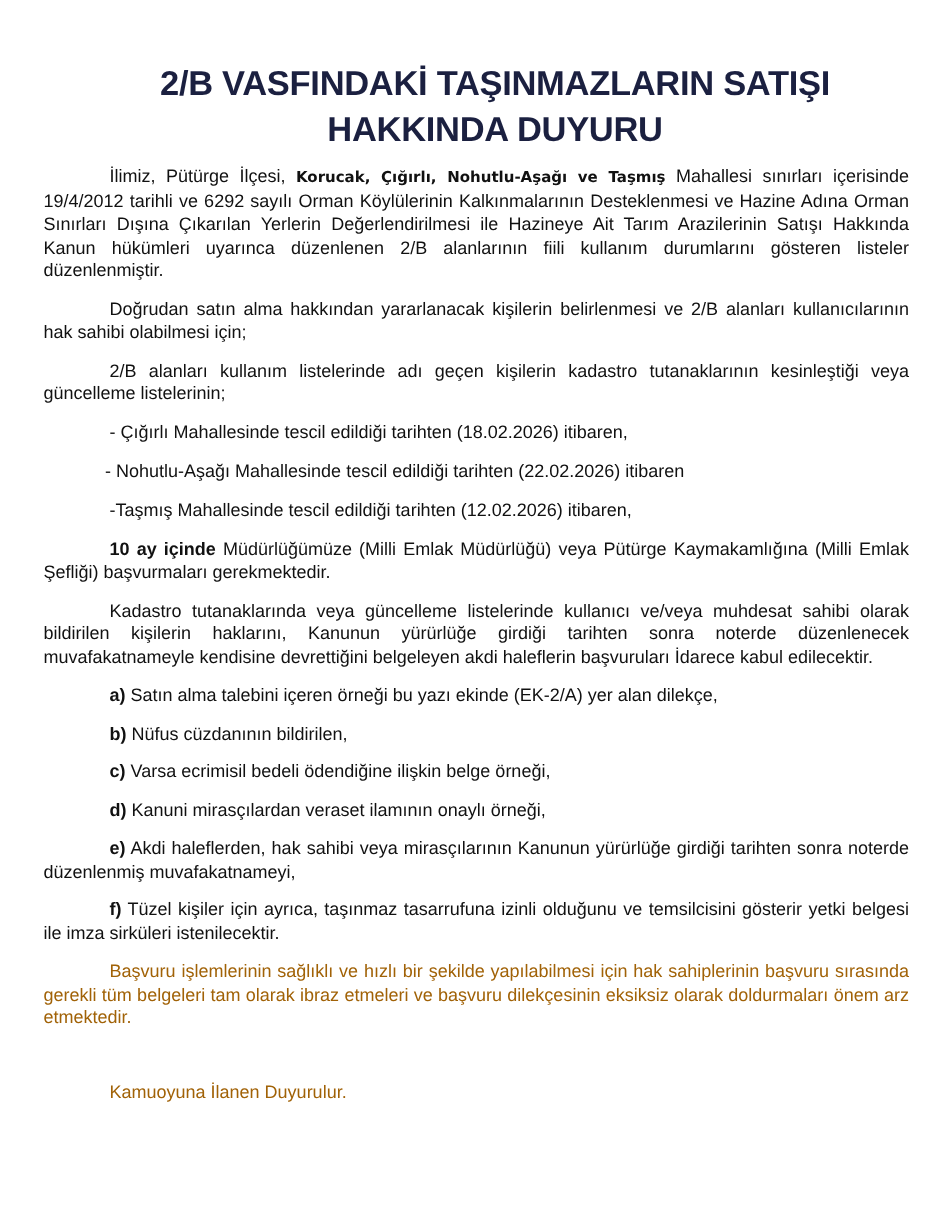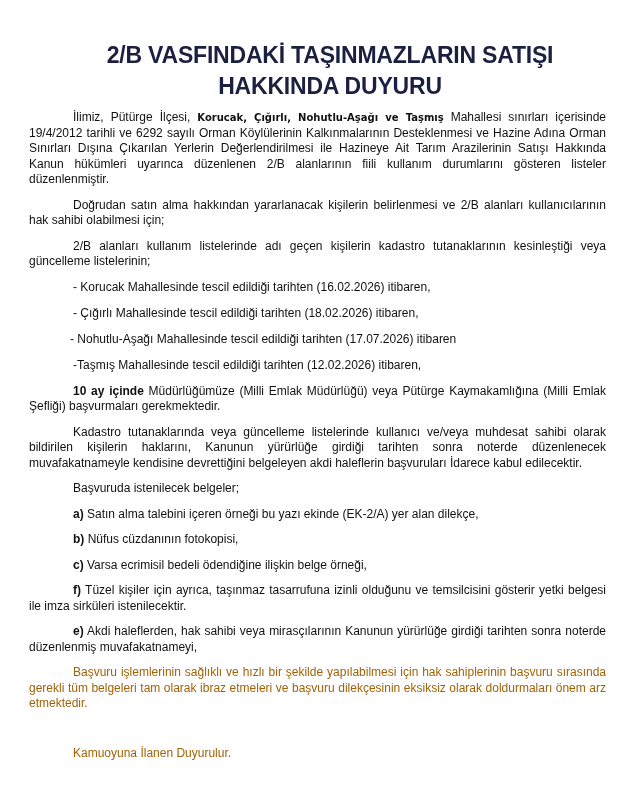--- a/index.html
+++ b/index.html
@@ -37,35 +37,34 @@
   </div>
 
   <div class="body">
     <p class="p"><span>İlimiz, Pütürge İlçesi, </span><span class="bold-villages">Korucak, Çığırlı, Nohutlu-Aşağı ve Taşmış</span><span> Mahallesi sınırları içerisinde 19/4/2012 tarihli ve 6292 sayılı Orman Köylülerinin Kalkınmalarının Desteklenmesi ve Hazine Adına Orman Sınırları Dışına Çıkarılan Yerlerin Değerlendirilmesi ile Hazineye Ait Tarım Arazilerinin Satışı Hakkında Kanun hükümleri uyarınca düzenlenen 2/B alanlarının fiili kullanım durumlarını gösteren listeler düzenlenmiştir.</span></p>
 
     <p class="p">Doğrudan satın alma hakkından yararlanacak kişilerin belirlenmesi ve 2/B alanları kullanıcılarının hak sahibi olabilmesi için;</p>
 
     <p class="p">2/B alanları kullanım listelerinde adı geçen kişilerin kadastro tutanaklarının kesinleştiği veya güncelleme listelerinin;</p>
 
     <div>
-      <div class="list-line ind44">- Korucak Mahallesinde tescil edildiği tarihten (16.02.2026) itibaren,</div>
       <div class="list-line ind44">- Çığırlı Mahallesinde tescil edildiği tarihten (18.02.2026) itibaren,</div>
-      <div class="list-line ind41">- Nohutlu-Aşağı Mahallesinde tescil edildiği tarihten (17.07.2026) itibaren</div>
+      <div class="list-line ind41">- Nohutlu-Aşağı Mahallesinde tescil edildiği tarihten (22.02.2026) itibaren</div>
       <div class="list-line ind44">-Taşmış Mahallesinde tescil edildiği tarihten (12.02.2026) itibaren,</div>
     </div>
 
     <p class="p"><b>10 ay içinde</b><span> Müdürlüğümüze (Milli Emlak Müdürlüğü) veya Pütürge Kaymakamlığına (Milli Emlak Şefliği) başvurmaları gerekmektedir.</span></p>
 
     <p class="p">Kadastro tutanaklarında veya güncelleme listelerinde kullanıcı ve/veya muhdesat sahibi olarak bildirilen kişilerin haklarını, Kanunun yürürlüğe girdiği tarihten sonra noterde düzenlenecek muvafakatnameyle kendisine devrettiğini belgeleyen akdi haleflerin başvuruları İdarece kabul edilecektir.</p>
 
-    <p class="p">Başvuruda istenilecek belgeler;</p>
 
     <p class="p"><b>a)</b><span> Satın alma talebini içeren örneği bu yazı ekinde (EK-2/A) yer alan dilekçe,</span></p>
-    <p class="p"><b>b)</b><span> Nüfus cüzdanının fotokopisi,</span></p>
+    <p class="p"><b>b)</b><span> Nüfus cüzdanının bildirilen,</span></p>
     <p class="p"><b>c)</b><span> Varsa ecrimisil bedeli ödendiğine ilişkin belge örneği,</span></p>
+    <p class="p"><b>d)</b><span> Kanuni mirasçılardan veraset ilamının onaylı örneği,</span></p>
+    <p class="p"><b>e)</b><span> Akdi haleflerden, hak sahibi veya mirasçılarının Kanunun yürürlüğe girdiği tarihten sonra noterde düzenlenmiş muvafakatnameyi,</span></p>
     <p class="p"><b>f)</b><span> Tüzel kişiler için ayrıca, taşınmaz tasarrufuna izinli olduğunu ve temsilcisini gösterir yetki belgesi ile imza sirküleri istenilecektir.</span></p>
-    <p class="p"><b>e)</b><span> Akdi haleflerden, hak sahibi veya mirasçılarının Kanunun yürürlüğe girdiği tarihten sonra noterde düzenlenmiş muvafakatnameyi,</span></p>
 
     <p class="p grey">Başvuru işlemlerinin sağlıklı ve hızlı bir şekilde yapılabilmesi için hak sahiplerinin başvuru sırasında gerekli tüm belgeleri tam olarak ibraz etmeleri ve başvuru dilekçesinin eksiksiz olarak doldurmaları önem arz etmektedir.</p>
 
     <p class="p grey" style="margin-top:34px">Kamuoyuna İlanen Duyurulur.</p>
   </div>
 </div>
 
 </body></html>

